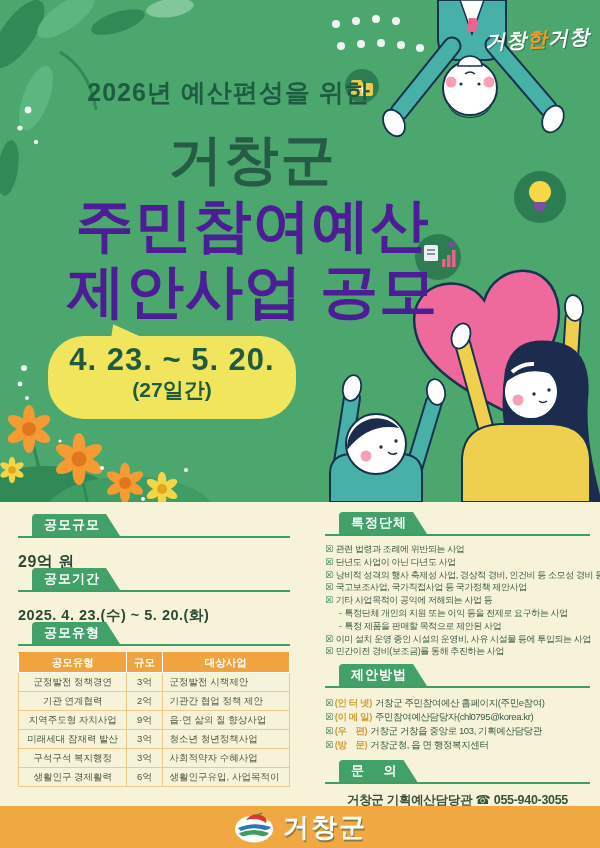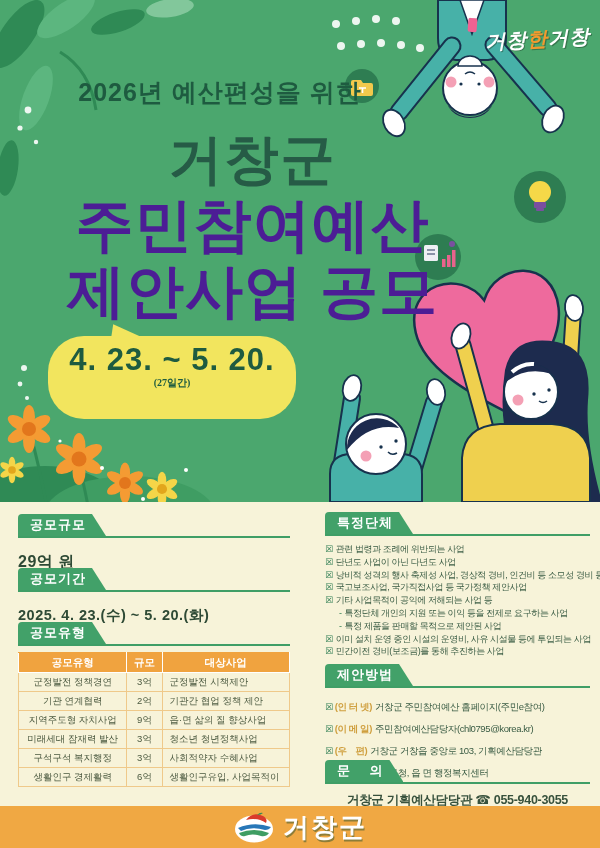--- a/index.html
+++ b/index.html
@@ -11,45 +11,46 @@
   
   .hero{position:absolute;left:0;top:0;width:600px;height:502px;background:#4BA76E;overflow:hidden;}
   .hero-svg{position:absolute;left:0;top:0;}
   .top-logo{
     position:absolute;right:10px;top:26px;transform:rotate(-3deg);
     font-size:20px;font-weight:bold;font-style:italic;color:#ffffff;
     text-shadow:1px 1px 0 rgba(30,60,40,.45);letter-spacing:1px;white-space:nowrap;
   }
   .top-logo .accent{color:#F29A2E;}
   .subtitle{
-    position:absolute;left:0;top:76px;width:440px;text-align:center;
+    position:absolute;left:9px;top:76px;width:440px;text-align:center;
     font-size:25px;font-weight:bold;color:#1E5B40;letter-spacing:1px;
   }
   .title{position:absolute;left:0;top:126px;width:505px;text-align:center;line-height:66px;font-weight:800;}
   .title .t1{font-size:54px;color:#265B46;letter-spacing:2px;}
   .title .t2,.title .t3{font-size:58px;color:#4c1d95;letter-spacing:1px;}
   .bubble{
     position:absolute;left:48px;top:336px;width:248px;height:83px;border-radius:36px;
     background:#F2E55E;text-align:center;
   }
   .bubble .tail{
     position:absolute;left:58px;top:-14px;width:0;height:0;
     border-left:10px solid transparent;border-right:22px solid transparent;
     border-bottom:20px solid #F2E55E;transform:rotate(-18deg);
   }
   .bubble .dates{font-size:31px;font-weight:800;color:#1E5B40;margin-top:6px;letter-spacing:1px;}
-  .bubble .duration{font-size:10px;font-weight:bold;color:#1E5B40;margin-top:-2px;font-family:Liberation Serif, serif;}
+  .bubble .duration{font-size:21px;font-weight:bold;color:#1E5B40;margin-top:-2px;}
   
   .block{position:absolute;}
   .badge-row{border-bottom:2px solid #3F9E66;line-height:0;}
   .badge{
     display:inline-block;background:#42A169;color:#fff;font-weight:bold;font-size:13px;
     line-height:22px;padding:0 20px 0 12px;letter-spacing:1px;white-space:pre;
     clip-path:polygon(0 0,calc(100% - 14px) 0,100% 100%,0 100%);
     border-radius:4px 0 0 0;
+    margin-left:14px;
   }
   .val{font-size:16px;font-weight:800;color:#2E4A35;margin-top:14px;letter-spacing:.5px;}
   .types-table{border-collapse:collapse;width:272px;margin-top:6px;table-layout:fixed;}
   .types-table th{
     background:#F0A33F;color:#fff;font-size:10.5px;font-weight:bold;height:17px;
     border:1px solid #fff;border-top:1px solid #F0A33F;
   }
   .types-table td{
     border:1px solid #EFC98A;font-size:9.5px;color:#4C5A40;height:18px;
     text-align:center;white-space:nowrap;overflow:visible;padding:0 2px;
@@ -57,21 +58,21 @@
   .types-table td.l{text-align:left;padding-left:7px;}
   .c-type{width:40%;} .c-size{width:13%;} .c-target{width:47%;}
   .xlist{margin:7px 0 0 0;padding:0;list-style:none;}
   .xlist li{
     font-size:9px;line-height:12.8px;color:#3A5C44;white-space:nowrap;
     letter-spacing:-.4px;
   }
   .xlist li .mk{color:#2E7D52;margin-right:3px;font-size:9px;}
   .xlist li.sub{padding-left:14px;}
   .mlist{margin:8px 0 0 0;padding:0;list-style:none;}
-  .mlist li{font-size:9.5px;line-height:22px;color:#3A5C44;white-space:nowrap;letter-spacing:-.4px;}
+  .mlist li{font-size:9.5px;line-height:14px;color:#3A5C44;white-space:nowrap;letter-spacing:-.4px;}
   .mlist .mk{color:#2E7D52;margin-right:2px;font-size:9px;}
   .mlist .lbl{color:#CF9F3E;font-weight:bold;white-space:pre;margin-right:3px;}
   .mlist .sub{padding-left:52px;color:#3A5C44;}
   .contact-val{font-size:12.5px;font-weight:bold;color:#37513C;margin-top:8px;text-align:center;width:265px;letter-spacing:-.3px;}
   
   .footer{
     position:absolute;left:0;top:806px;width:600px;height:42px;background:#F0A843;
     display:flex;align-items:center;justify-content:center;gap:8px;
   }
   .footer .logo-text{

